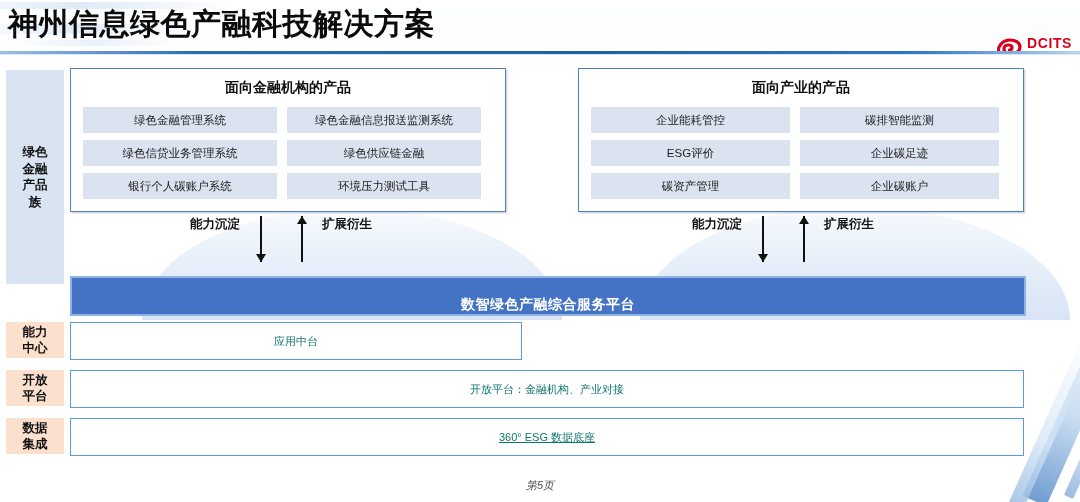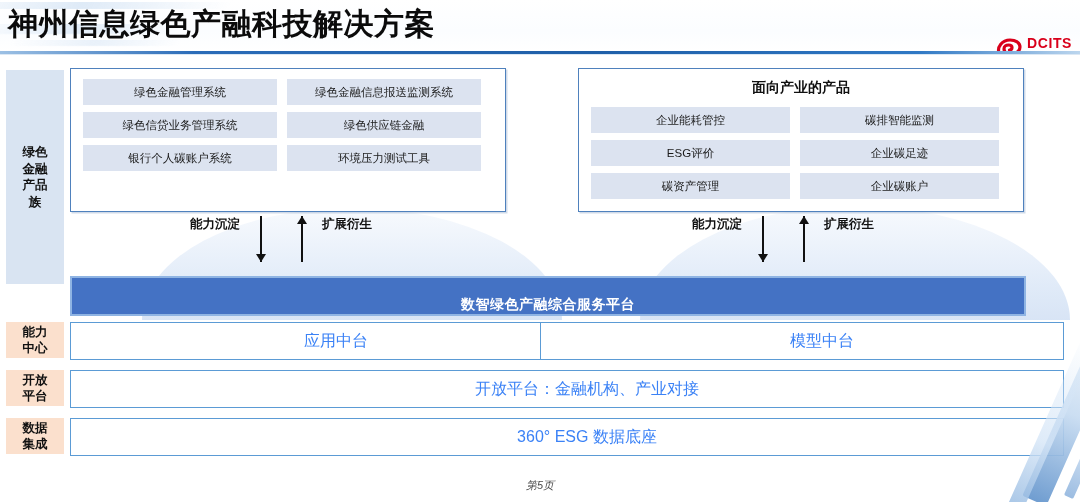--- a/index.html
+++ b/index.html
@@ -75,25 +75,25 @@
   .arrow.up .head{position:absolute;left:1.5px;top:0;width:0;height:0;
       border-left:5px solid transparent;border-right:5px solid transparent;border-bottom:8px solid #111;}
 
   
   .platform{position:absolute;left:70px;top:220px;width:952px;height:36px;background:#4472c4;
             border:2px solid #8fb4e3;display:flex;align-items:flex-end;justify-content:center;}
   .platform span{color:#fff;font-size:14px;font-weight:bold;letter-spacing:.5px;}
 
   
   .row-box{position:absolute;background:#fff;border:1.5px solid #5b9bd5;
-           display:flex;align-items:center;justify-content:center;font-size:16px;color:#3b82f6;padding-left:40px;}
+           display:flex;align-items:center;justify-content:center;font-size:11px;color:#0f766e;}
   .mid-l{left:70px;top:266px;width:450px;height:36px;}
   .mid-r{left:540px;top:266px;width:482px;height:36px;}
   .open-row{left:70px;top:314px;width:952px;height:36px;}
-  .data-row{left:70px;top:362px;width:952px;height:36px;}
+  .data-row{left:70px;top:362px;width:952px;height:36px;text-decoration:underline;}
 
   
   .swoosh{position:absolute;right:-20px;bottom:-40px;width:150px;height:210px;overflow:hidden;}
   .sw{position:absolute;transform:rotate(24deg);border-radius:2px;}
   .sw1{right:10px;bottom:0;width:26px;height:210px;
        background:linear-gradient(180deg,rgba(226,237,249,0) 0%,rgba(198,219,241,.9) 55%,rgba(104,152,206,.95) 100%);}
   .sw2{right:40px;bottom:-10px;width:16px;height:190px;
        background:linear-gradient(180deg,rgba(232,241,251,0) 0%,rgba(214,230,247,.8) 60%,rgba(150,186,225,.85) 100%);}
   .sw3{right:-6px;bottom:6px;width:10px;height:160px;
        background:linear-gradient(180deg,rgba(236,244,252,0) 0%,rgba(206,224,244,.7) 60%,rgba(131,172,218,.8) 100%);}
@@ -143,20 +143,21 @@
       <span>能力<br>中心</span>
     </div>
     <div class="side-sm side-open">
       <span>开放<br>平台</span>
     </div>
     <div class="side-sm side-data">
       <span>数据<br>集成</span>
     </div>
 
     <div class="card card-l">
+      <div class="card-title">面向金融机构的产品</div>
       <div class="chips">
         <div class="chip">绿色金融管理系统</div>
         <div class="chip">绿色金融信息报送监测系统</div>
         <div class="chip">绿色信贷业务管理系统</div>
         <div class="chip">绿色供应链金融</div>
         <div class="chip">银行个人碳账户系统</div>
         <div class="chip">环境压力测试工具</div>
       </div>
     </div>
 
@@ -196,21 +197,20 @@
           <div class="head"></div>
       </div>
       <div class="arr-lbl">扩展衍生</div>
     </div>
 
     <div class="platform">
       <span>数智绿色产融综合服务平台</span>
     </div>
 
     <div class="row-box mid-l">应用中台</div>
-    <div class="row-box mid-r">模型中台</div>
 
     <div class="row-box open-row">开放平台：金融机构、产业对接</div>
 
     <div class="row-box data-row">360° ESG 数据底座</div>
 
     <div class="swoosh">
       <div class="sw sw1"></div>
       <div class="sw sw2"></div>
       <div class="sw sw3"></div>
     </div>

